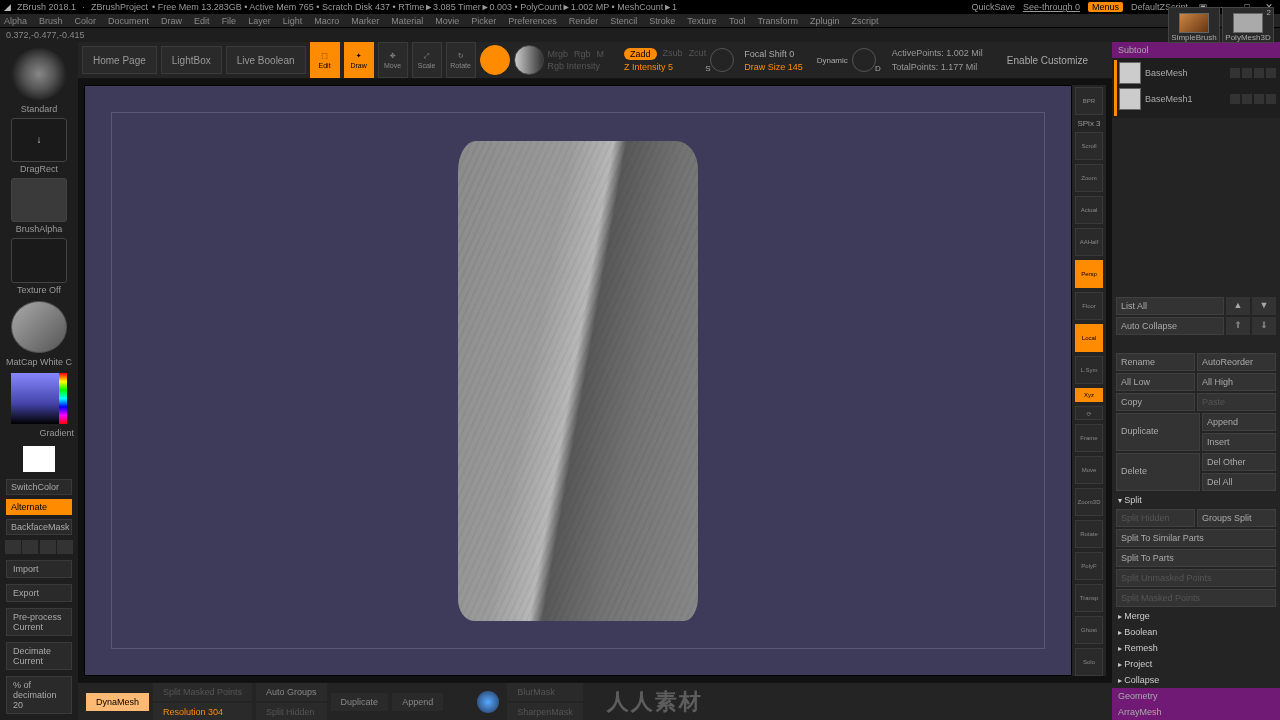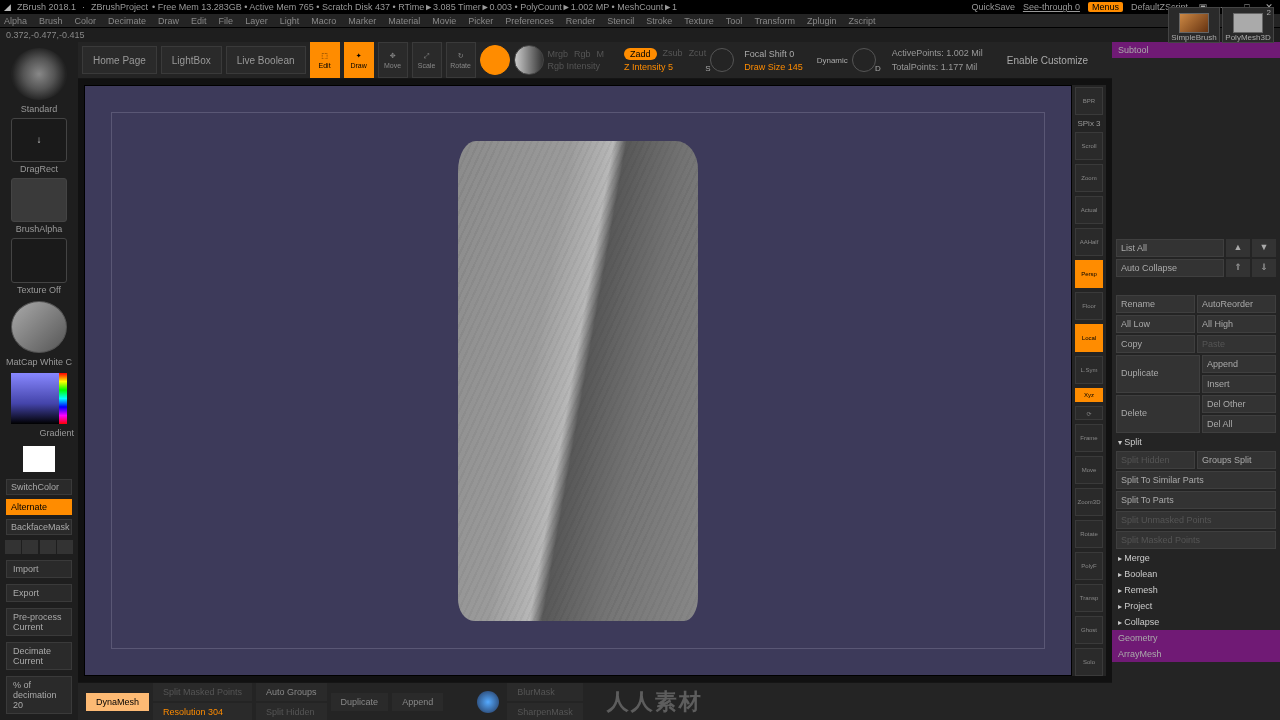--- a/index.html
+++ b/index.html
@@ -109,21 +109,21 @@
     <span class="win-btn">—</span>
     <span class="win-btn">□</span>
     <span class="win-btn">✕</span>
   </div>
 </div>
 
 <div class="menu-bar">
   <span>Alpha</span>
   <span>Brush</span>
   <span>Color</span>
-  <span>Decimate</span>
+  <span>Document</span>
   <span>Draw</span>
   <span>Edit</span>
   <span>File</span>
   <span>Layer</span>
   <span>Light</span>
   <span>Macro</span>
   <span>Marker</span>
   <span>Material</span>
   <span>Movie</span>
   <span>Picker</span>
@@ -326,20 +326,43 @@
       <div class="col" style="margin-left:4px">
         <span class="tab dim">BlurMask</span>
         <span class="tab dim">SharpenMask</span>
       </div>
       <span class="watermark">人人素材</span>
     </div>
   </div>
 
   <div class="right-panel">
     <div class="header">Subtool</div>
+    <div class="subtool-list" style="position:relative;height:60px">
+      <div class="scroll-accent"></div>
+      <div class="st-row">
+        <div class="st-thumb"></div>
+        <span>BaseMesh</span>
+        <div class="st-icons">
+            <span></span>
+            <span></span>
+            <span></span>
+            <span></span>
+          </div>
+      </div>
+      <div class="st-row">
+        <div class="st-thumb"></div>
+        <span>BaseMesh1</span>
+        <div class="st-icons">
+            <span></span>
+            <span></span>
+            <span></span>
+            <span></span>
+          </div>
+      </div>
+    </div>
     <div style="height:180px"></div>
     <div class="btn-row">
         <div class="pbtn">List All</div>
         <div class="arrow-btn">▲</div>
         <div class="arrow-btn">▼</div>
       </div>
     <div class="btn-row">
         <div class="pbtn">Auto Collapse</div>
         <div class="arrow-btn">⇑</div>
         <div class="arrow-btn">⇓</div>

